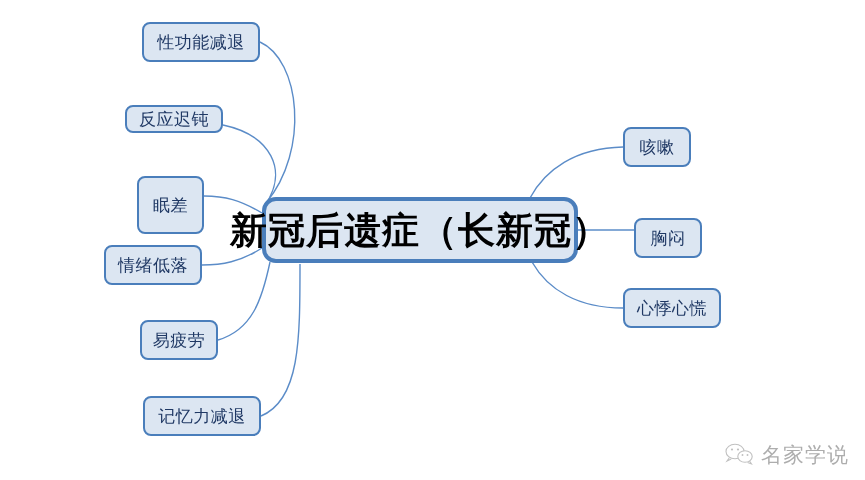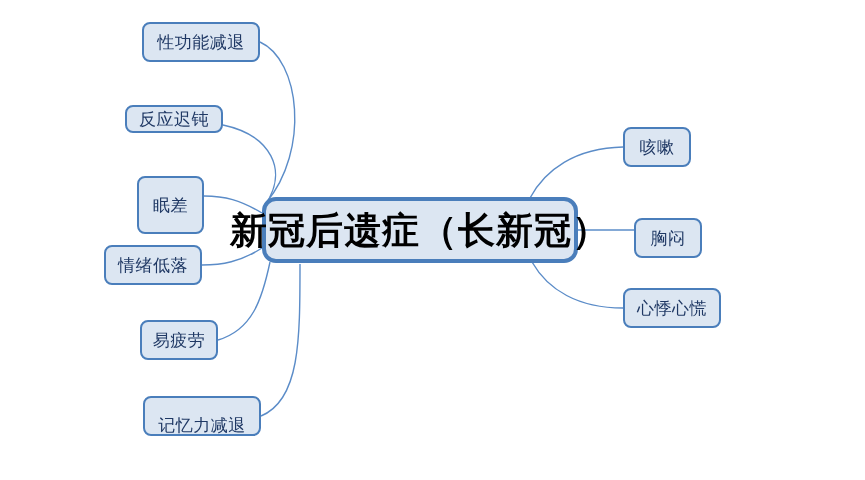--- a/index.html
+++ b/index.html
@@ -103,30 +103,43 @@
       </div>
       <div class="node" style="left: 137px; top: 176px; width: 67px; height: 58px;">
         <span>眠差</span>
       </div>
       <div class="node" style="left: 104px; top: 245px; width: 98px; height: 40px; align-items: center;">
         <span>情绪低落</span>
       </div>
       <div class="node" style="left: 140px; top: 320px; width: 78px; height: 40px;">
         <span>易疲劳</span>
       </div>
-      <div class="node" style="left: 143px; top: 396px; width: 118px; height: 40px; align-items: flex-end;">
+      <div class="node" style="left: 143px; top: 396px; width: 118px; height: 40px;">
         <span>记忆力减退</span>
       </div>
     </div>
   <div id="right-nodes">
       <div class="node" style="left: 623px; top: 127px; width: 68px; height: 40px;">
         <span>咳嗽</span>
       </div>
       <div class="node" style="left: 634px; top: 218px; width: 68px; height: 40px;">
         <span>胸闷</span>
       </div>
       <div class="node" style="left: 623px; top: 288px; width: 98px; height: 40px;">
         <span>心悸心慌</span>
       </div>
     </div>
 
+  <div id="watermark">
+    <svg class="wm-logo" viewBox="0 0 30 24">
+      <ellipse cx="11" cy="9.5" rx="9" ry="7.2" fill="none" stroke="#9a9a9a" stroke-width="1.1"></ellipse>
+      <path d="M 5.5 15.5 L 3 19 L 7.2 17" fill="none" stroke="#9a9a9a" stroke-width="1.1"></path>
+      <circle cx="8" cy="7.5" r="1.1" fill="#9a9a9a"></circle>
+      <circle cx="14" cy="7.5" r="1.1" fill="#9a9a9a"></circle>
+      <ellipse cx="21" cy="14.5" rx="7.2" ry="5.8" fill="#ffffff" stroke="#9a9a9a" stroke-width="1.1"></ellipse>
+      <path d="M 25.5 19 L 27.5 22 L 23.6 20.6" fill="none" stroke="#9a9a9a" stroke-width="1.1"></path>
+      <circle cx="18.5" cy="13" r="0.95" fill="#9a9a9a"></circle>
+      <circle cx="23.5" cy="13" r="0.95" fill="#9a9a9a"></circle>
+    </svg>
+    <span class="wm-text">名家学说</span>
+  </div>
 
 </div>
 
 </body></html>

